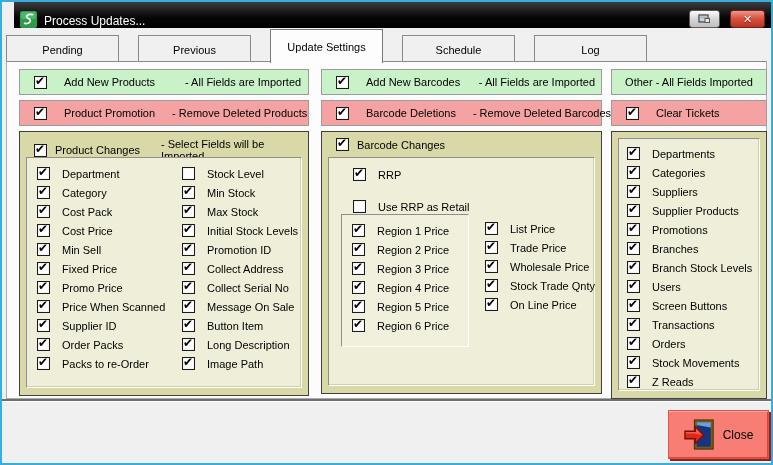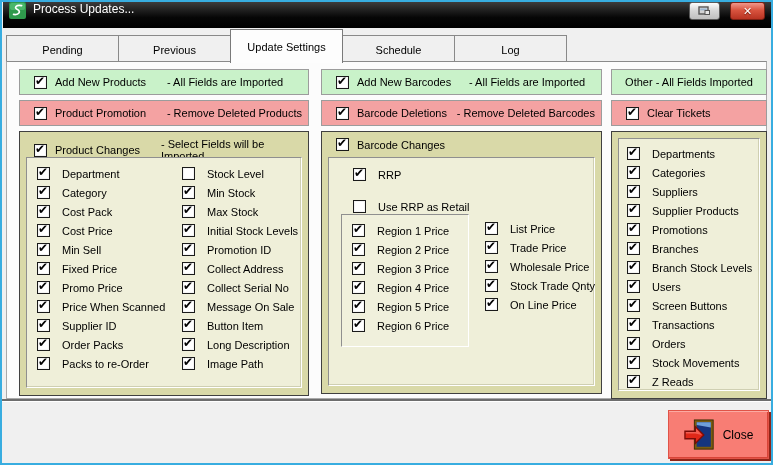--- a/index.html
+++ b/index.html
@@ -3,57 +3,57 @@
 <meta charset="utf-8">
 <style>
   * { box-sizing: border-box; margin: 0; padding: 0; }
   body { font-family: "Liberation Sans", "DejaVu Sans", sans-serif; background:#555; }
   .window {
     position: relative; width: 773px; height: 465px;
     border: 2px solid #38ade0; background: #f0f0f0; overflow: hidden;
   }
   
   .titlebar {
-    position:absolute; top:0; left:1px; right:0; height:26px;
+    position:absolute; top:0; left:12px; right:0; height:26px;
     background: linear-gradient(#3c3c3c, #060606 60%, #000);
-    display:flex; align-items:flex-start; padding:0 6px; gap:7px;
+    display:flex; align-items:flex-end; padding:0 6px; gap:7px;
   }
   .app-icon { width:17px; height:17px; display:inline-block; }
   .title { color:#fff; font-size:12px; }
   .winbtns { margin-left:auto; display:flex; gap:10px; align-items:flex-start; }
   .wbtn {
     height:18px; border-radius:3px; display:flex; align-items:center; justify-content:center;
     border:1px solid #5a5a5a; cursor:pointer;
   }
   .wbtn.restore { width:31px; background: linear-gradient(#fdfdfd,#d8d8d8 45%,#bfbfbf); }
   .wbtn.closex {
     width:35px; background: linear-gradient(#f0978b,#d9543f 45%,#b83322);
     border-color:#7d1f12; color:#fff; font-size:11px; font-weight:bold;
     text-shadow:0 1px 1px #701508;
   }
   
-  .tabstrip { position:absolute; top:26px; left:4px; right:4px; height:35px; display:flex; align-items:flex-end; }
+  .tabstrip { position:absolute; top:26px; left:4px; right:4px; height:35px; display:flex; align-items:flex-end;gap:20px; }
   .tab {
     width:113px; height:28px; background:#f0f0f0; border:1px solid #898989; border-bottom:none;
     display:flex; align-items:center; justify-content:center;
     font-size:11px; color:#000; cursor:pointer; margin-right:-1px;
   }
   .tab.active { height:34px; background:#fdfdfd; position:relative; z-index:3; border-color:#7a7a7a; }
   
   .page {
     position:absolute; top:59px; left:4px; right:4px; height:338px;
     background:#fcfcfc; border:1px solid #aaa; border-top:1px solid #8a8a8a; z-index:2;
   }
   .col { position:absolute; top:7px; }
   .col1 { left:12px;  width:290px; }
   .col2 { left:314px; width:281px; }
   .col3 { left:604px; width:156px; }
   .hdr {
     height:26px; border:1px solid #9c9c9c; display:flex; align-items:center;
-    padding:0 6px 0 14px; gap:8px; font-size:11px; margin-bottom:5px;
+    padding:0 6px 0 14px; gap:17px; font-size:11px; margin-bottom:5px;
   }
   .hdr.green { background:#c9f2c9; }
   .hdr.pink  { background:#f4a2a2; }
   .hdr .lbl { width:104px; white-space:nowrap; }
   .hdr .note { white-space:nowrap; }
   .hdr.center { justify-content:center; padding:0; }
   .tanbox { background:#d9d9a8; border:1px solid #404040; position:relative; }
   .col1 .tanbox { height:265px; }
   .col2 .tanbox { height:263px; }
   .col3 .tanbox { height:268px; }

